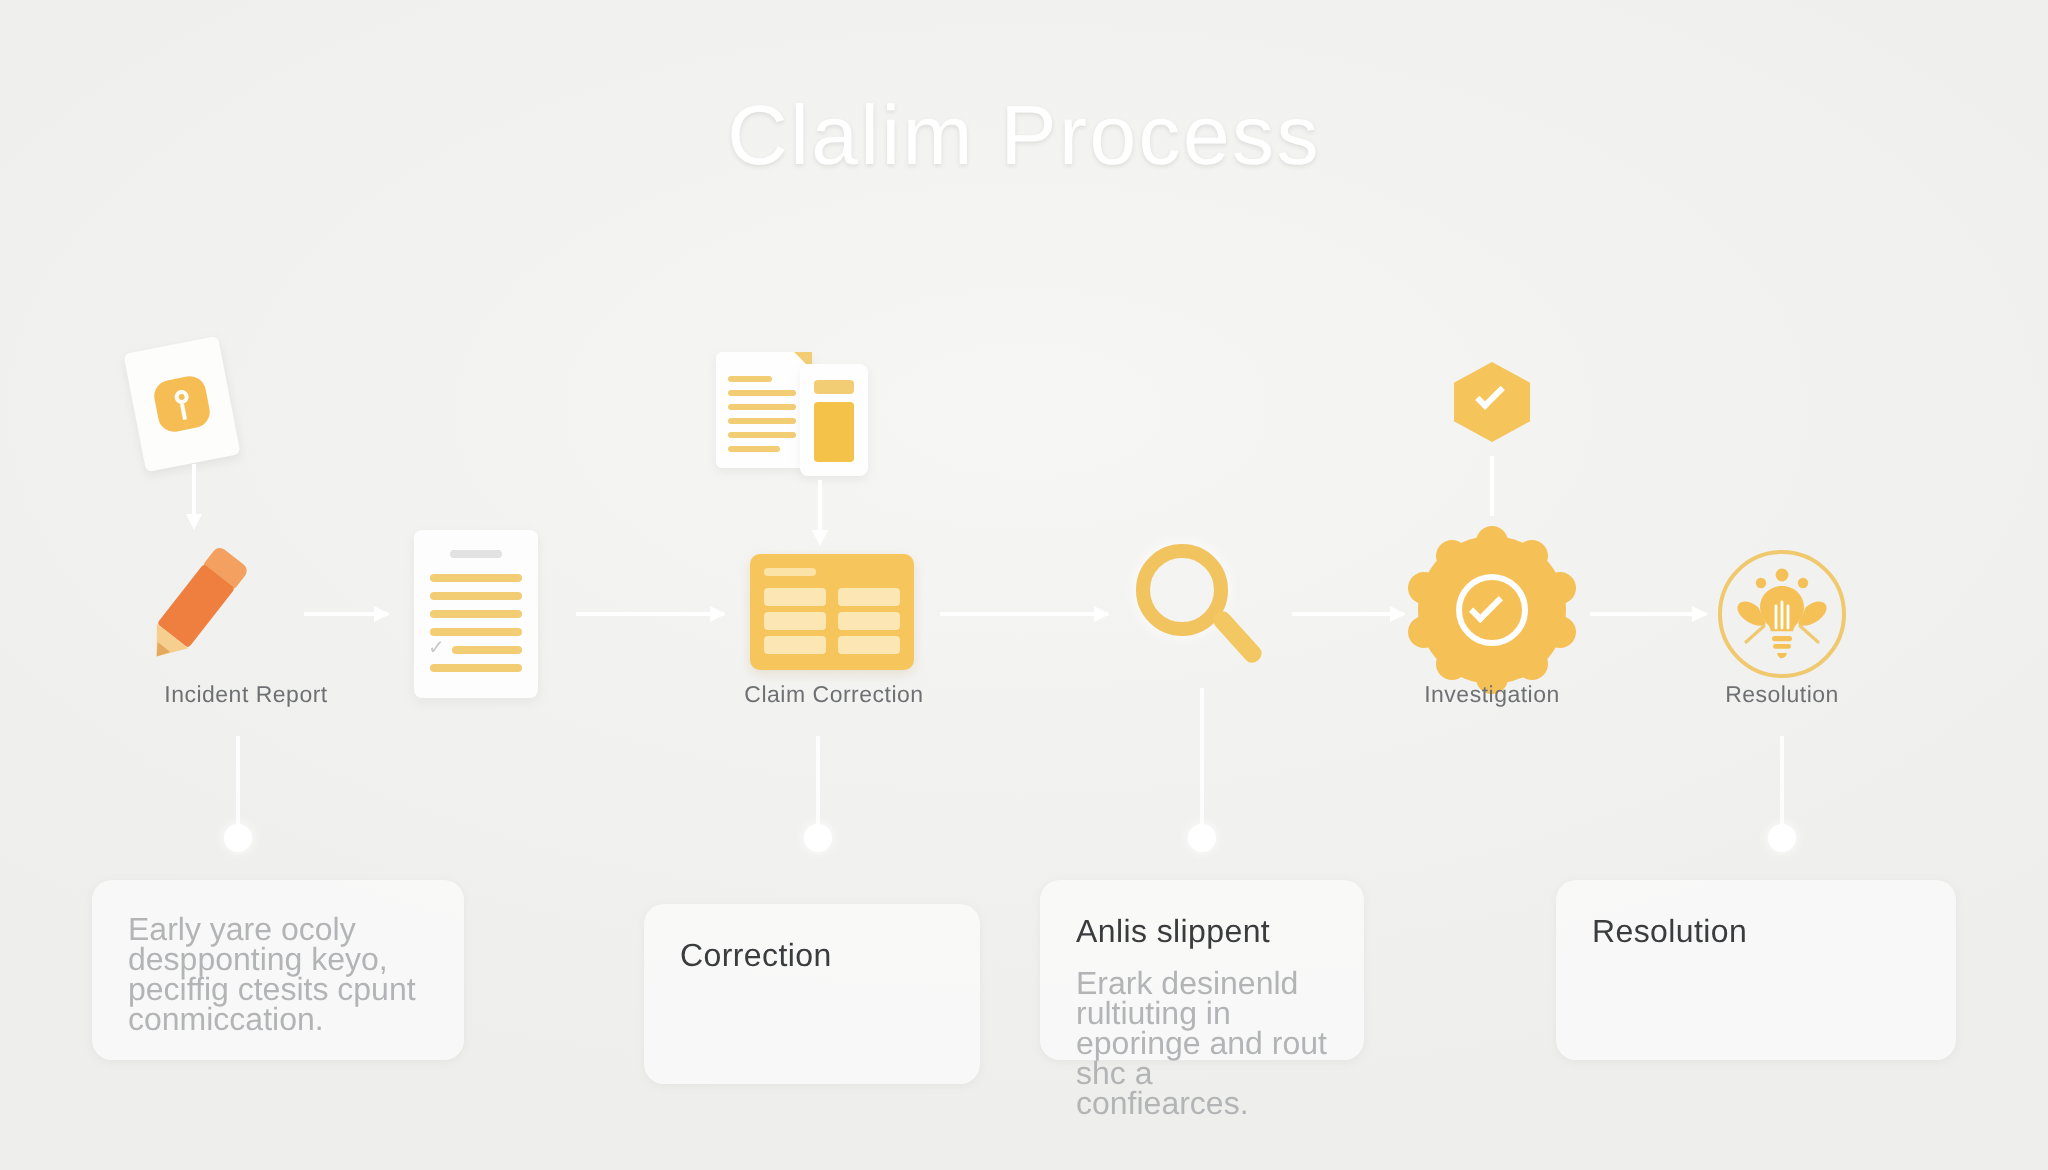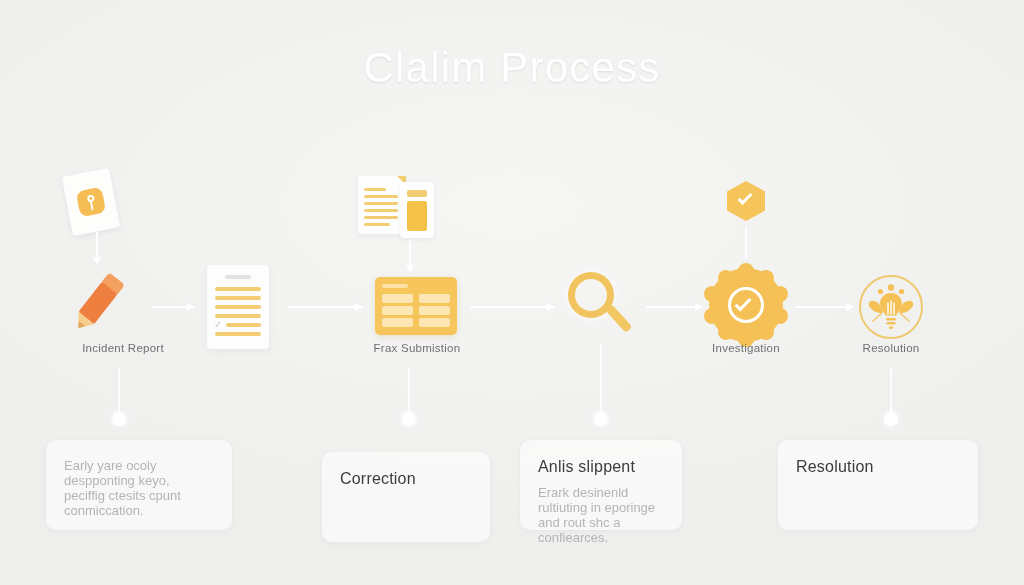--- a/index.html
+++ b/index.html
@@ -112,21 +112,21 @@
     box-sizing: border-box;
   }
   .card-title {
     font-size: 16px;
     color: #3b3c3e;
     font-weight: 400;
     margin: 0 0 9px 0;
     letter-spacing: .2px;
   }
   .card-body {
-    font-size: 13px;
+    font-size: 16px;
     line-height: 15px;
     color: #b3b4b6;
     margin: 0;
   }
 
   
 
   
   .doc-tilt {
     position: absolute;
@@ -493,21 +493,21 @@
       </g>
       <g stroke="#ffffff" stroke-width="1.4" stroke-linecap="round" fill="none">
         <line x1="29" y1="28" x2="29" y2="39"></line>
         <line x1="32" y1="26" x2="32" y2="39"></line>
         <line x1="35" y1="28" x2="35" y2="39"></line>
       </g>
     </svg>
   </div>
 
   <div class="step-label" style="left:123px;">Incident Report</div>
-  <div class="step-label" style="left:417px;">Frax Submistion</div>
+  <div class="step-label" style="left:417px;">Claim Correction</div>
   <div class="step-label" style="left:746px;">Investigation</div>
   <div class="step-label" style="left:891px;">Resolution</div>
 
   <div class="stem" style="left:118px; top:368px; height:45px;"></div>
   <div class="dot" style="left:112px; top:412px;"></div>
 
   <div class="stem" style="left:408px; top:368px; height:45px;"></div>
   <div class="dot" style="left:402px; top:412px;"></div>
 
   <div class="stem" style="left:600px; top:344px; height:69px;"></div>

